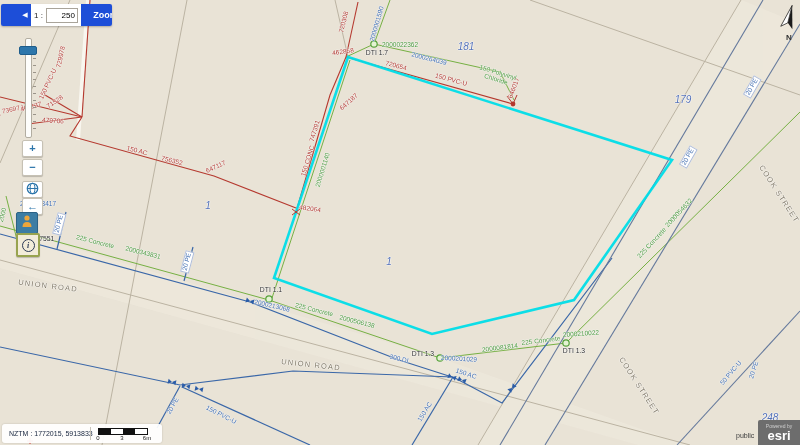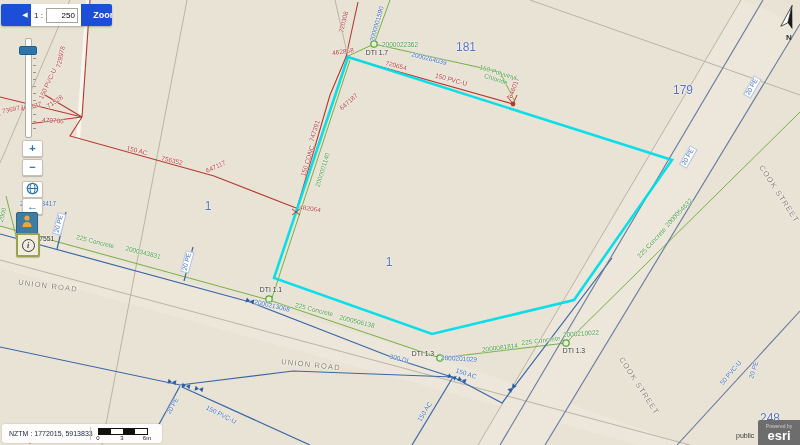--- a/index.html
+++ b/index.html
@@ -6,21 +6,21 @@
   .stage{position:relative;width:800px;height:445px;background:#e9e3d6;overflow:hidden;
          font-family:"Liberation Sans",sans-serif;}
   svg.maplayer{position:absolute;left:0;top:0;}
   .lbl{position:absolute;white-space:nowrap;font-size:6.5px;line-height:1;
        transform:translate(-50%,-50%) rotate(var(--r,0deg));
        text-shadow:0 0 1.5px #fff,0 0 1.5px #fff,0 0 1px #fff;}
   .red{color:#b03a32;}
   .blue{color:#3e6cb0;}
   .green{color:#48973c;}
   .dark{color:#2e2e2e;font-size:6.8px;}
-  .parcel{color:#5471b8;font-size:12px;}
+  .parcel{color:#5471b8;font-size:10px;font-style:italic;}
   .road{color:#827a68;font-size:7.5px;letter-spacing:1.2px;}
   .whitebox{background:#fff;padding:0 1px;border:0.5px solid #aebcd8;}
   .wrap{white-space:normal;width:44px;text-align:center;line-height:1.15;}
   
   .scalewidget{position:absolute;left:1px;top:4px;height:22px;display:flex;align-items:stretch;
                box-shadow:0 1px 2px rgba(0,0,0,.25);border-radius:2px;overflow:hidden;}
   .bluebtn{background:#1d4ed8;color:#fff;border:none;font-size:9px;cursor:pointer;
            display:flex;align-items:center;justify-content:center;padding-left:24px;}
   .collapsebtn{width:13px;font-size:7px;}
   .zoombtn{width:31px;font-weight:bold;}
@@ -231,21 +231,21 @@
   <div class="lbl green" style="left:652px;top:243px;--r:-47deg">225 Concrete</div>
   <div class="lbl green" style="left:3px;top:215px;--r:-75deg">2000</div>
 
   <div class="lbl dark" style="left:377px;top:53px">DTI 1.7</div>
   <div class="lbl dark" style="left:271px;top:290px">DTI 1.1</div>
   <div class="lbl dark" style="left:423px;top:354px">DTI 1.3</div>
   <div class="lbl dark" style="left:574px;top:351px">DTI 1.3</div>
   <div class="lbl dark" style="left:43px;top:239px">217551</div>
 
   <div class="lbl parcel" style="left:466px;top:47px">181</div>
-  <div class="lbl parcel" style="left:683px;top:90px">179</div>
+  <div class="lbl parcel" style="left:683px;top:100px">179</div>
   <div class="lbl parcel" style="left:208px;top:206px">1</div>
   <div class="lbl parcel" style="left:389px;top:262px">1</div>
   <div class="lbl parcel" style="left:770px;top:418px">248</div>
 
   <div class="lbl road" style="left:48px;top:286px;--r:7deg">UNION ROAD</div>
   <div class="lbl road" style="left:311px;top:365px;--r:6deg">UNION ROAD</div>
   <div class="lbl road" style="left:779px;top:194px;--r:57deg">COOK STREET</div>
   <div class="lbl road" style="left:639px;top:386px;--r:57deg">COOK STREET</div>
 
   <div class="northN">N</div>

